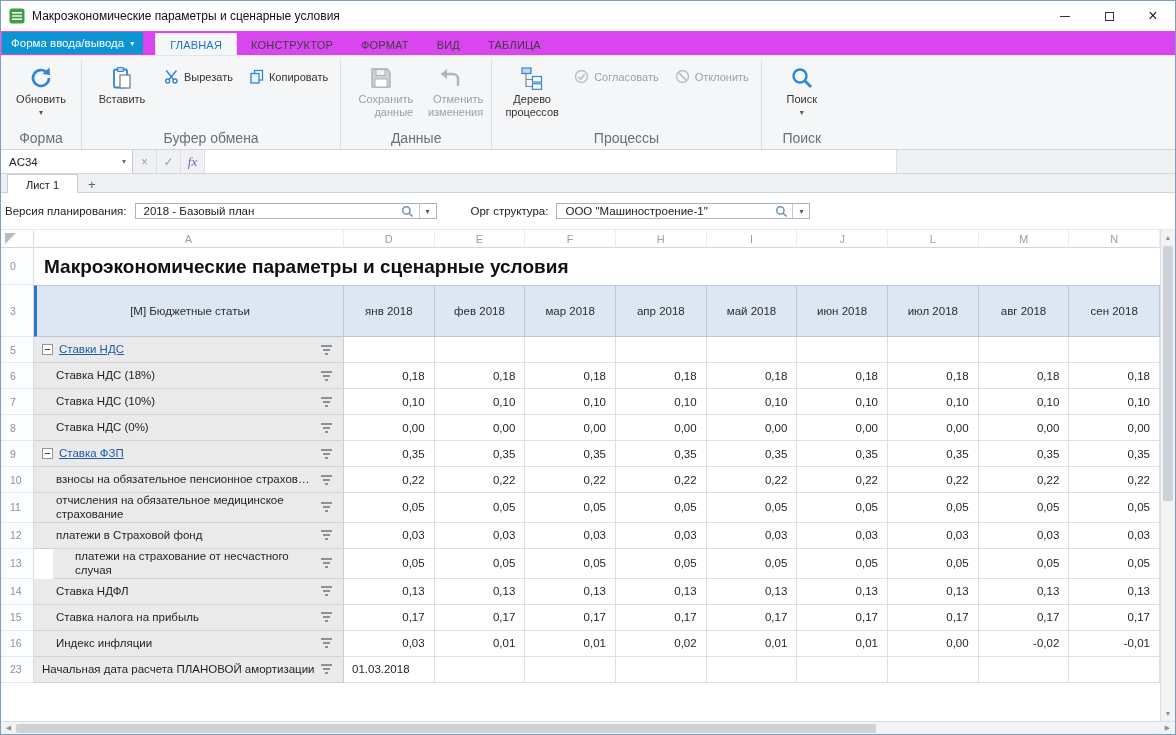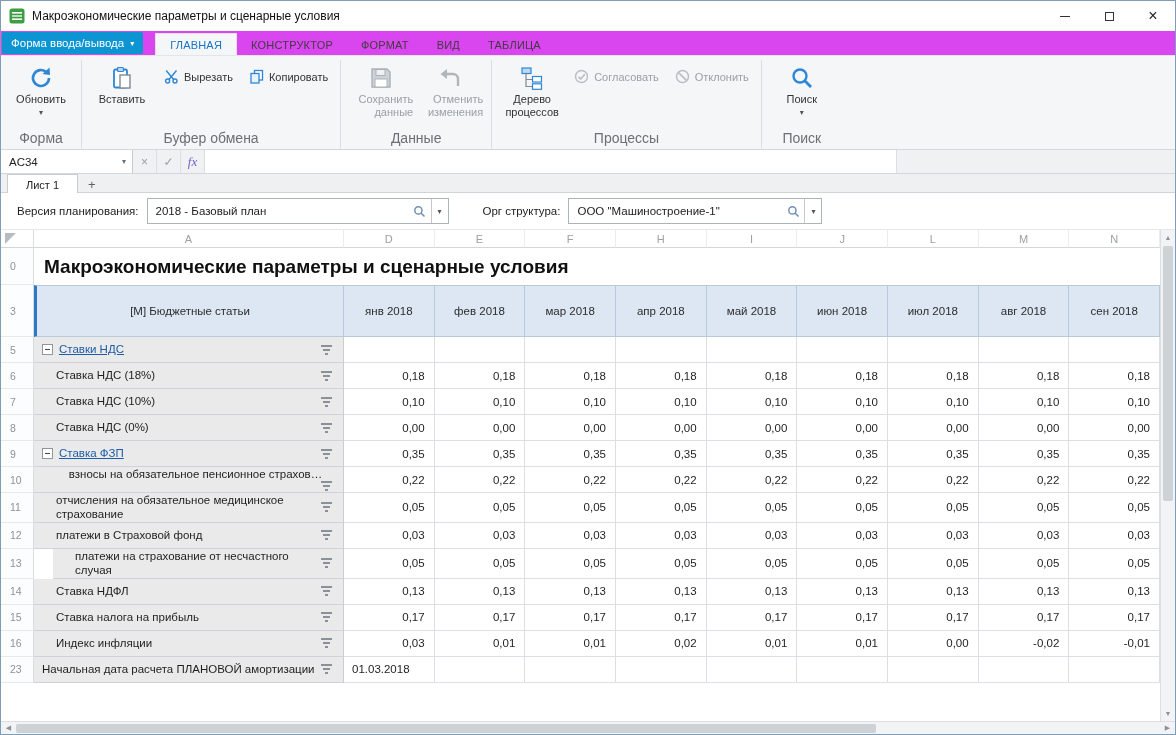--- a/index.html
+++ b/index.html
@@ -60,23 +60,23 @@
 
   
   .sheettabs { height:19px; background:#eef0f2; display:flex; align-items:flex-start; flex:none;
                border-bottom:1px solid #d0d3d7; padding-left:6px; }
   .sheettab { background:#fff; border:1px solid #c9cdd2; border-bottom:none; font-size:11px;
               color:#222; padding:4px 18px 4px; }
   .addtab { font-size:13px; color:#5d6267; padding:3px 10px; }
 
   
   .filters { height:37px; background:#fff; display:flex; align-items:center; gap:8px; flex:none;
-             padding-left:16px; border-bottom:1px solid #e6e8ea; }
+             padding-left:4px; border-bottom:1px solid #e6e8ea; }
   .flabel { font-size:11.5px; color:#222; }
-  .fbox { height:26px; border:1px solid #adb3ba; background:#fff; display:flex; align-items:center; }
+  .fbox { height:16px; border:1px solid #adb3ba; background:#fff; display:flex; align-items:center; }
   .fbox .fval { font-size:11.5px; color:#222; padding:0 8px; flex:1; white-space:nowrap; overflow:hidden; }
   .fbox.version { width:302px; margin-right:26px; }
   .fbox.org { width:254px; }
   .fmag { width:22px; display:flex; align-items:center; justify-content:center; }
   .fcaret { width:17px; border-left:1px solid #c6cace; align-self:stretch; display:flex;
             align-items:center; justify-content:center; font-size:8px; color:#555; }
 
   
   .grid-wrap { flex:1; display:flex; overflow:hidden; }
   .grid { flex:1; overflow:hidden; background:#fff; }
@@ -492,21 +492,21 @@
           <div class="g-val">0,35</div>
           <div class="g-val">0,35</div>
           <div class="g-val">0,35</div>
           <div class="g-val">0,35</div>
           <div class="g-val">0,35</div>
           <div class="g-val">0,35</div>
           <div class="g-val">0,35</div>
         </div>
         <div class="g-row r-data">
           <div class="g-rownum">10</div>
-          <div class="g-label" style="padding-left: 22px; flex-direction: column;">
+          <div class="g-label" style="padding-left: 22px;">
             <span class="rlabel">взносы на обязательное пенсионное страхов…</span>
             <span class="filter-icon">
               <i></i>
               <i></i>
               <i></i>
             </span>
           </div>
           <div class="g-val">0,22</div>
           <div class="g-val">0,22</div>
           <div class="g-val">0,22</div>

